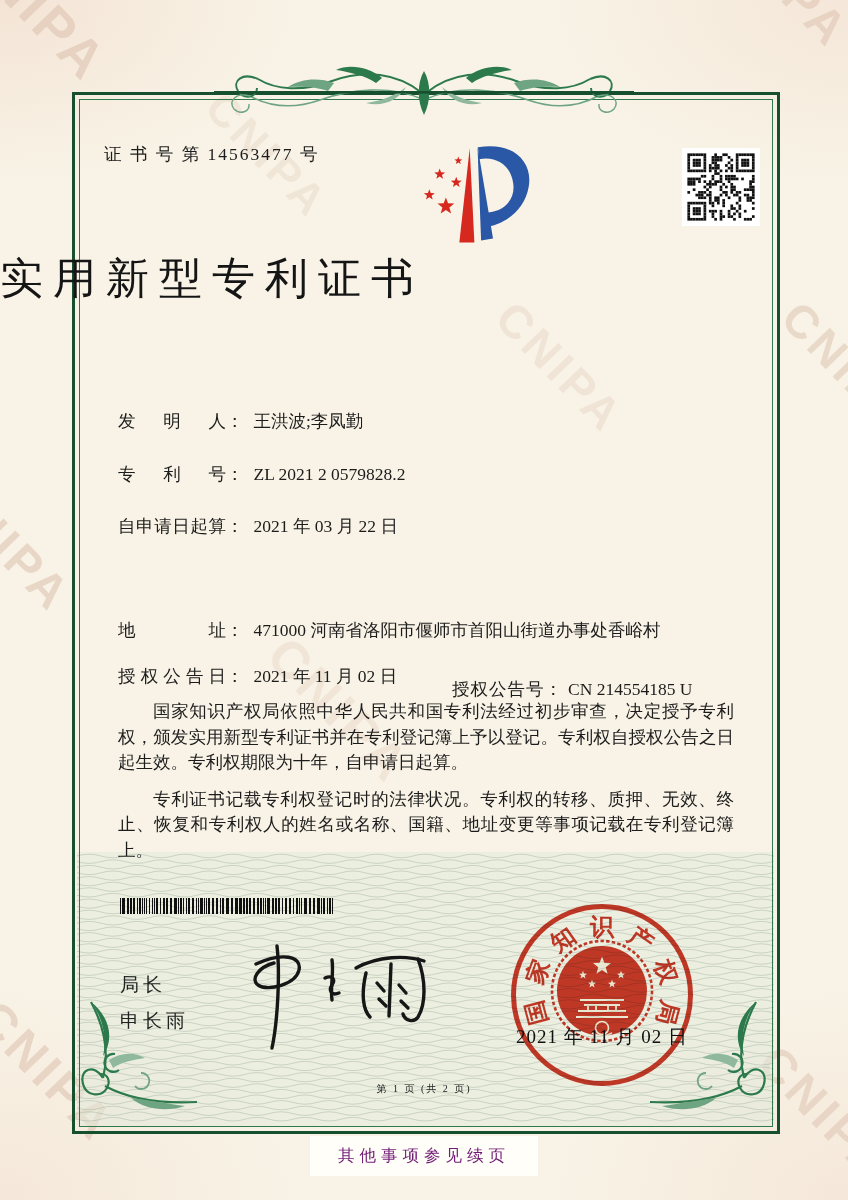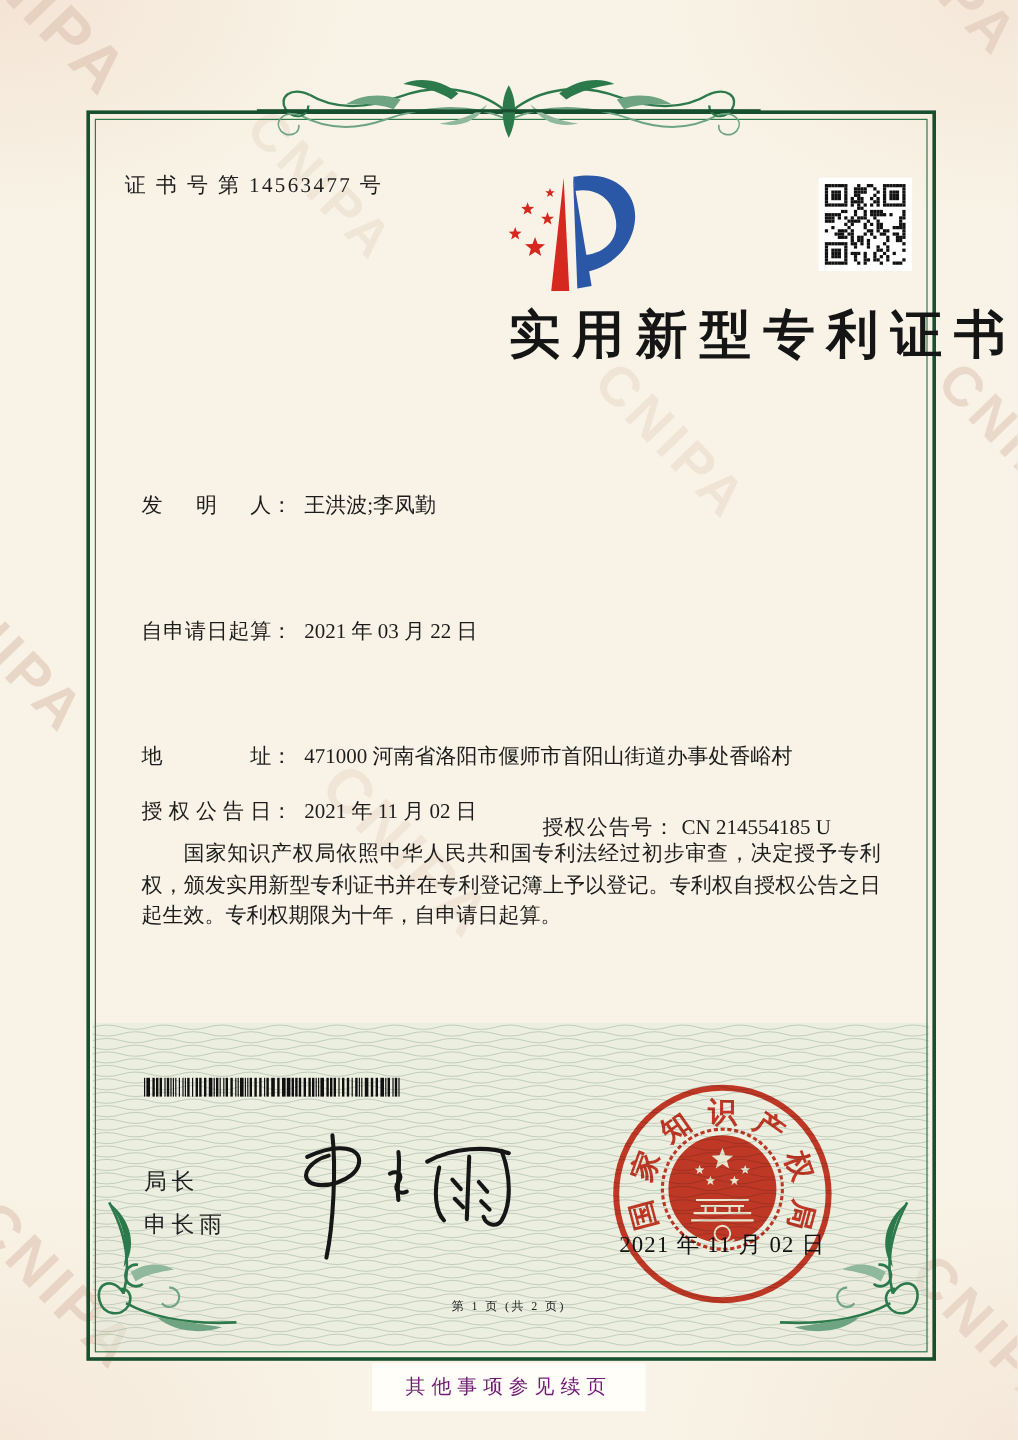--- a/index.html
+++ b/index.html
@@ -34,21 +34,21 @@
   }
   .frame-inner{
     position:absolute;left:4px;top:4px;right:4px;bottom:4px;
     border:1px solid var(--green-mid);
   }
   .waves{position:absolute;left:77px;top:852px;z-index:1;}
   .content{position:absolute;z-index:3;color:var(--ink);}
   .cert-no{left:104px;top:142px;font-size:17.5px;letter-spacing:2px;}
   .logo{left:388px;top:140px;width:180px;height:116px;}
   .qr{left:682px;top:148px;}
-  .title{left:0;top:250px;width:848px;text-align:right;font-size:43px;font-weight:700;letter-spacing:10px;color:#151515;}
+  .title{left:0;top:250px;width:848px;text-align:left;font-size:43px;font-weight:400;letter-spacing:10px;color:#151515;}
   .field-row{left:118px;width:630px;font-size:17.5px;white-space:nowrap;}
   .f-label{display:inline-block;width:108px;text-align:justify;text-align-last:justify;vertical-align:bottom;}
   .f-colon{margin-right:10px;}
   .grant-no{position:absolute;left:334px;top:13px;white-space:nowrap;}
   .gn-label{letter-spacing:1px;}
   .body-text{left:118px;top:699px;width:616px;font-size:17.5px;line-height:25.5px;text-align:justify;}
   .body-text p{margin:0;text-indent:2em;}
   .body-text p + p{margin-top:11px;}
   .barcode{left:120px;top:898px;}
   .officer{left:120px;font-family:"Liberation Sans","DejaVu Sans",sans-serif;font-size:19px;letter-spacing:4px;color:#222;}
@@ -472,36 +472,40 @@
       <rect x="21" y="24" width="1" height="1" fill="#101010"></rect>
       <rect x="22" y="24" width="1" height="1" fill="#101010"></rect>
       <rect x="23" y="24" width="1" height="1" fill="#101010"></rect>
     </svg>
 
   <div class="content title" style="position:absolute;">实用新型专利证书</div>
 
   <div class="content field-row" style="position:absolute;top:409px;">
     <span class="f-label">发明人</span><span class="f-colon">：</span><span>王洪波;李凤勤</span>
   </div>
+  <div class="content field-row" style="position:absolute;top:462px;">
+    <span class="f-label">专利号</span><span class="f-colon">：</span><span>ZL 2021 2 0579828.2</span>
+  </div>
   <div class="content field-row" style="position:absolute;top:514px;">
     <span class="f-label">自申请日起算</span><span class="f-colon">：</span><span>2021 年 03 月 22 日</span>
   </div>
   <div class="content field-row" style="position:absolute;top:618px;">
     <span class="f-label">地址</span><span class="f-colon">：</span><span>471000 河南省洛阳市偃师市首阳山街道办事处香峪村</span>
   </div>
 
   <div class="content field-row" style="position:absolute;top:664px;">
     <span class="f-label">授权公告日</span><span class="f-colon">：</span><span>2021 年 11 月 02 日</span>
     <span class="grant-no">
       <span class="gn-label">授权公告号</span><span>：</span><span style="margin-left:6px;">CN 214554185 U</span>
     </span>
   </div>
 
   <div class="content body-text" style="position:absolute;">
     <p>国家知识产权局依照中华人民共和国专利法经过初步审查，决定授予专利权，颁发实用新型专利证书并在专利登记簿上予以登记。专利权自授权公告之日起生效。专利权期限为十年，自申请日起算。</p>
+    <p>专利证书记载专利权登记时的法律状况。专利权的转移、质押、无效、终止、恢复和专利权人的姓名或名称、国籍、地址变更等事项记载在专利登记簿上。</p>
   </div>
 
   <svg class="content barcode" id="barcode" style="position:absolute;" width="216" height="16" viewBox="0 0 216 16">
       <rect x="0" y="0" width="1" height="16" fill="#101010"></rect>
       <rect x="2" y="0" width="3" height="16" fill="#101010"></rect>
       <rect x="7" y="0" width="2" height="16" fill="#101010"></rect>
       <rect x="10" y="0" width="2" height="16" fill="#101010"></rect>
       <rect x="13" y="0" width="2" height="16" fill="#101010"></rect>
       <rect x="17" y="0" width="1" height="16" fill="#101010"></rect>
       <rect x="19" y="0" width="2" height="16" fill="#101010"></rect>

